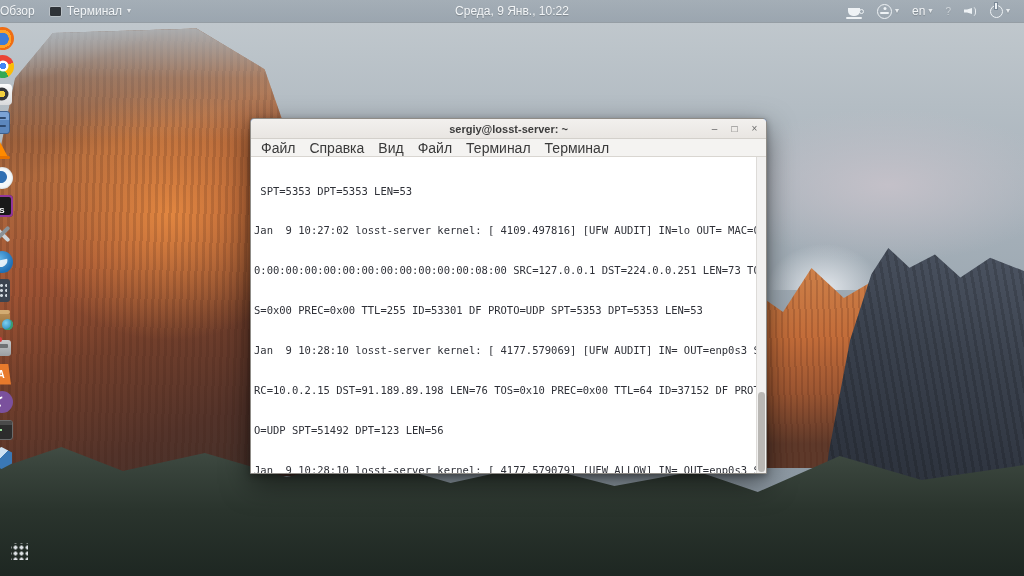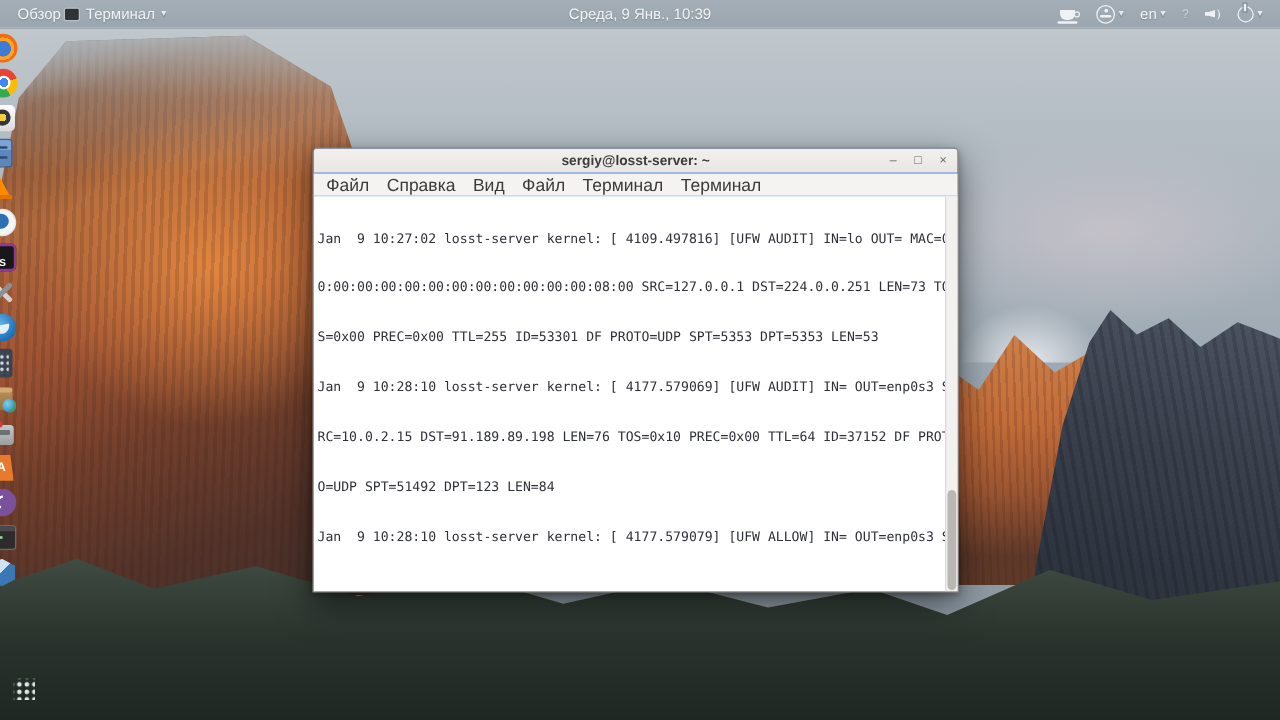--- a/index.html
+++ b/index.html
@@ -35,21 +35,21 @@
   .forest-bottom{position:absolute;left:0;bottom:0;width:100%;height:150px;
     clip-path:polygon(0 28%,6% 14%,12% 30%,20% 18%,28% 34%,36% 22%,44% 38%,52% 26%,60% 40%,68% 30%,74% 44%,82% 20%,90% 36%,100% 26%,100% 100%,0 100%);
     background:linear-gradient(180deg,#4a554c 0%,#39443c 26%,#2a342d 56%,#1e2722 100%);}
 
   
   .top-bar{position:absolute;top:0;left:0;right:0;height:22px;z-index:30;
     background:linear-gradient(180deg, rgba(118,132,146,.40), rgba(118,132,146,.50));
     box-shadow:0 1px 0 rgba(40,50,60,.28);
     display:flex;align-items:center;color:#f2f5f7;font-size:12px;
     text-shadow:0 1px 1px rgba(0,0,0,.22);}
-  .top-left{display:flex;align-items:center;gap:2px;padding-left:14px;}
+  .top-left{display:flex;align-items:center;gap:14px;}
   .app-menu{display:flex;align-items:center;gap:5px;}
   .term-glyph{width:13px;height:11px;background:#2f3338;border:1px solid #b9c0c6;border-radius:2px;box-sizing:border-box;}
   .caret{font-size:8px;opacity:.85;line-height:1;}
   .top-clock{position:absolute;left:50%;transform:translateX(-50%);}
   .top-right{margin-left:auto;display:flex;align-items:center;gap:13px;padding-right:14px;}
   .cup-icon{position:relative;width:12px;height:8px;background:#eef2f5;border-radius:0 0 5px 5px;margin:2px 4px 0 0;}
   .cup-icon::after{content:"";position:absolute;right:-4px;top:1px;width:3px;height:3px;border:1.5px solid #eef2f5;border-radius:50%;}
   .cup-icon::before{content:"";position:absolute;left:-2px;bottom:-3px;width:16px;height:2px;background:#eef2f5;border-radius:1px;}
   .a11y-icon{width:13px;height:13px;border:1.5px solid #eef2f5;border-radius:50%;position:relative;box-sizing:content-box;}
   .a11y-icon::before{content:"";position:absolute;left:50%;top:2px;transform:translateX(-50%);width:3px;height:3px;background:#eef2f5;border-radius:50%;}
@@ -158,21 +158,21 @@
 
   <div class="top-bar">
     <div class="top-left">
       <span>Обзор</span>
       <span class="app-menu">
         <span class="term-glyph"></span>
         <span>Терминал</span>
         <span class="caret">▾</span>
       </span>
     </div>
-    <span class="top-clock">Среда, 9 Янв., 10:39</span>
+    <span class="top-clock">Среда, 9 Янв., 10:22</span>
     <div class="top-right">
       <span class="cup-icon"></span>
       <span class="menu-cluster">
         <span class="a11y-icon"></span>
         <span class="caret">▾</span>
       </span>
       <span class="menu-cluster">
         <span>en</span>
         <span class="caret">▾</span>
       </span>
@@ -268,26 +268,27 @@
     <div class="menubar">
       <span class="menu-item">Файл</span>
       <span class="menu-item">Справка</span>
       <span class="menu-item">Вид</span>
       <span class="menu-item">Файл</span>
       <span class="menu-item">Терминал</span>
       <span class="menu-item">Терминал</span>
     </div>
     <div class="term">
       <div class="term-text">
+        <div class="term-line"> SPT=5353 DPT=5353 LEN=53</div>
         <div class="term-line">Jan  9 10:27:02 losst-server kernel: [ 4109.497816] [UFW AUDIT] IN=lo OUT= MAC=0</div>
         <div class="term-line">0:00:00:00:00:00:00:00:00:00:00:00:08:00 SRC=127.0.0.1 DST=224.0.0.251 LEN=73 TO</div>
         <div class="term-line">S=0x00 PREC=0x00 TTL=255 ID=53301 DF PROTO=UDP SPT=5353 DPT=5353 LEN=53</div>
         <div class="term-line">Jan  9 10:28:10 losst-server kernel: [ 4177.579069] [UFW AUDIT] IN= OUT=enp0s3 S</div>
         <div class="term-line">RC=10.0.2.15 DST=91.189.89.198 LEN=76 TOS=0x10 PREC=0x00 TTL=64 ID=37152 DF PROT</div>
-        <div class="term-line">O=UDP SPT=51492 DPT=123 LEN=84</div>
+        <div class="term-line">O=UDP SPT=51492 DPT=123 LEN=56</div>
         <div class="term-line">Jan  9 10:28:10 losst-server kernel: [ 4177.579079] [UFW ALLOW] IN= OUT=enp0s3 S</div>
         
         
         
         
         
         
         
         
         

